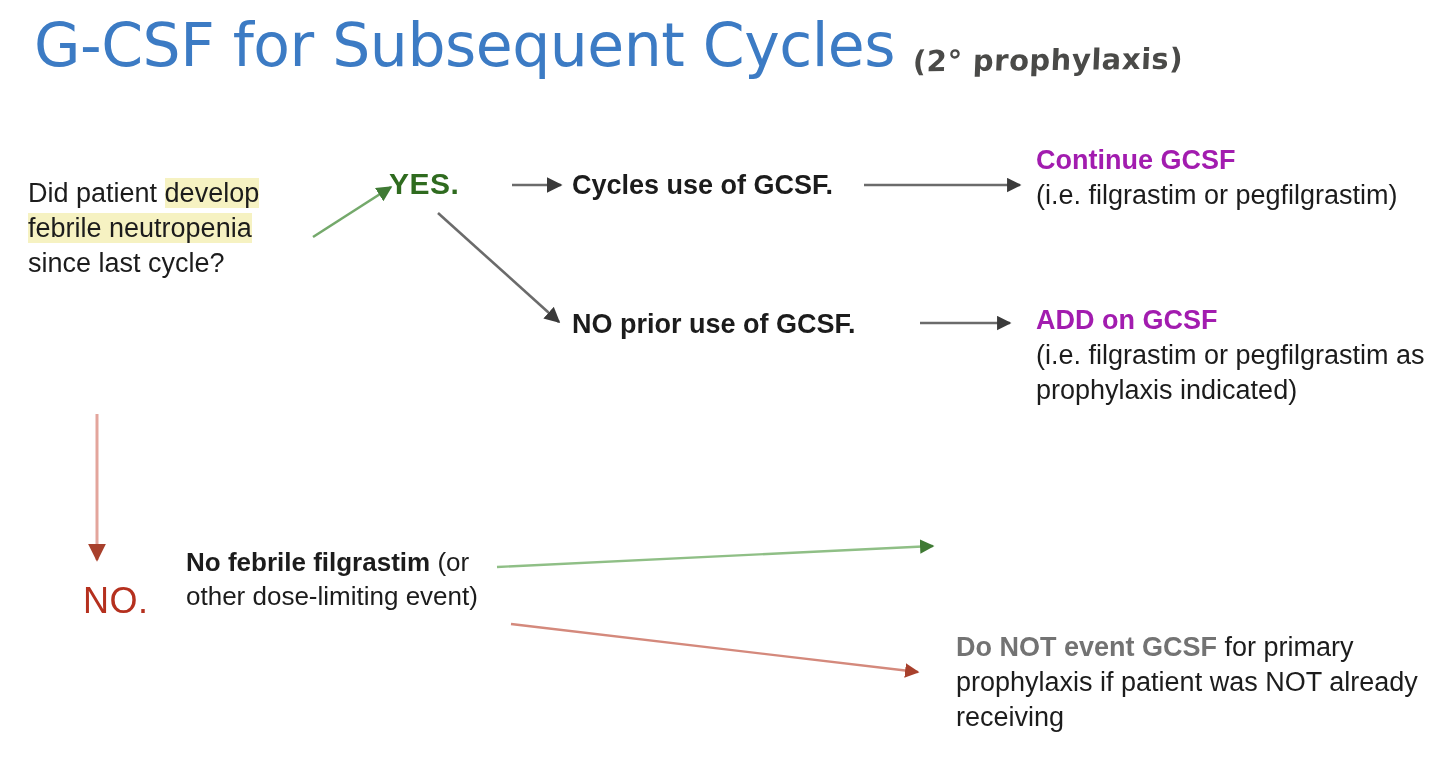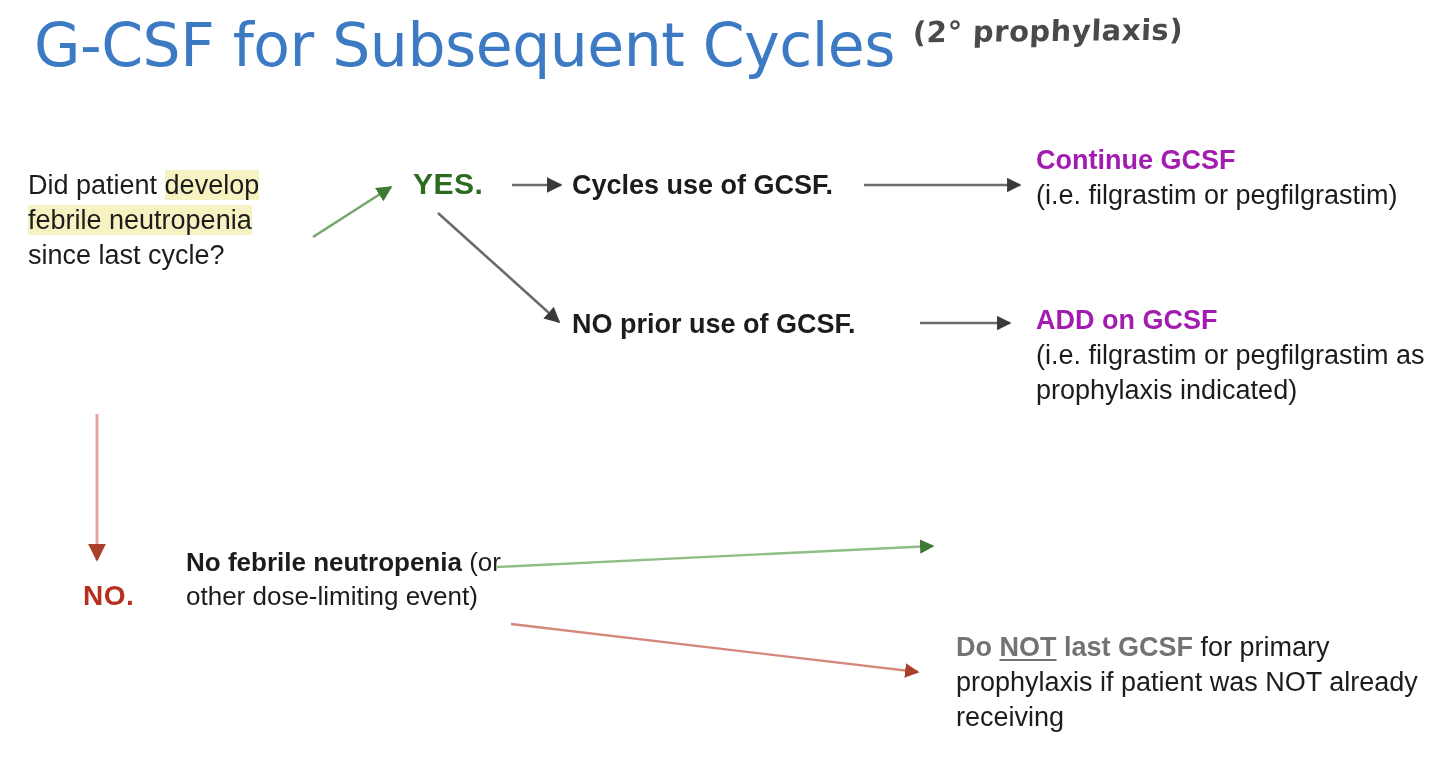--- a/index.html
+++ b/index.html
@@ -24,21 +24,21 @@
     background: #ffffff;
   }
 
   .abs { position: absolute; }
 
   
   #title-row {
     left: 34px;
     top: 14px;
     display: flex;
-    align-items: flex-start;
+    align-items: flex-end;
     white-space: nowrap;
   }
   #title-main {
     font-family: "DejaVu Sans", sans-serif;
     font-size: 60px;
     font-weight: 400;
     letter-spacing: -0.5px;
     color: #3C7BC4;
     line-height: 1.05;
   }
@@ -54,51 +54,51 @@
 
   
   .node {
     font-size: 27px;
     line-height: 1.30;
     color: #1c1c1c;
   }
   .node b, .bold { font-weight: 700; }
   .green { color: #a21caf; font-weight: 700; }
   .red   { color: #737373; font-weight: 700; }
-  .uline { text-decoration: underline; text-underline-offset: 3px; }
+  .uline { text-underline-offset: 3px; }
   .hl { background: #F6F2C2; }
 
   
   #patient-block {
     left: 28px;
     top: 168px;
     width: 290px;
   }
   #patient-block .head {
     font-weight: 700;
     text-decoration: underline;
     text-underline-offset: 3px;
     display: block;
   }
-  #patient-block .q { display: block; }
+  #patient-block .q { display: block; margin-top: 8px; }
 
   #yes-label {
-    left: 413px;
+    left: 389px;
     top: 167px;
     font-size: 30px;
     font-weight: 700;
     color: #2F6B1F;
     letter-spacing: 0.5px;
   }
 
   #no-label {
     left: 83px;
     top: 580px;
-    font-size: 28px;
-    font-weight: 700;
+    font-size: 36px;
+    font-weight: 400;
     color: #B5301E;
     letter-spacing: 0.5px;
   }
 
   #prior-use {
     left: 572px;
     top: 168px;
     font-weight: 700;
     white-space: nowrap;
   }
@@ -209,21 +209,21 @@
     <span class="green">Continue GCSF</span><br>
     <span>(i.e. filgrastim or pegfilgrastim)</span>
   </div>
 
   <div class="abs node" id="add-gcsf">
     <span class="green">ADD on GCSF</span><br>
     <span>(i.e. filgrastim or pegfilgrastim as prophylaxis indicated)</span>
   </div>
 
   <div class="abs node" id="no-fn-block">
-    <span class="bold">No febrile neutropenia</span><span> (or other dose-limiting event)</span>
+    <span class="bold">No febrile filgrastim</span><span> (or other dose-limiting event)</span>
   </div>
 
 
   <div class="abs node" id="do-not-start">
-    <span class="red">Do </span><span class="red uline">NOT</span><span class="red"> last GCSF</span><span> for primary prophylaxis if patient was NOT already receiving</span>
+    <span class="red">Do </span><span class="red uline">NOT</span><span class="red"> event GCSF</span><span> for primary prophylaxis if patient was NOT already receiving</span>
   </div>
 
 </div>
 
 </body></html>

